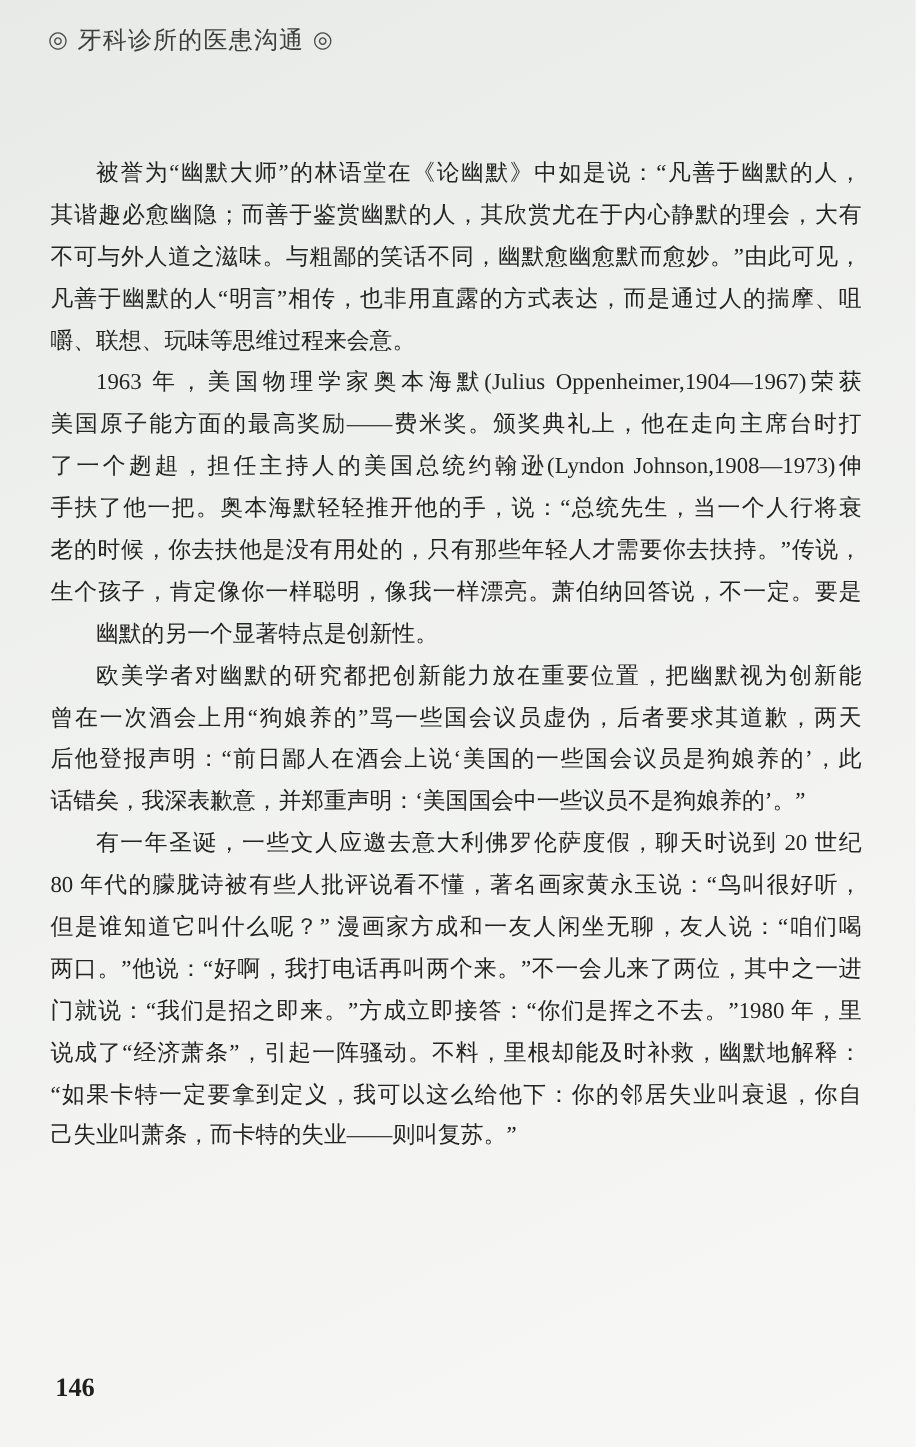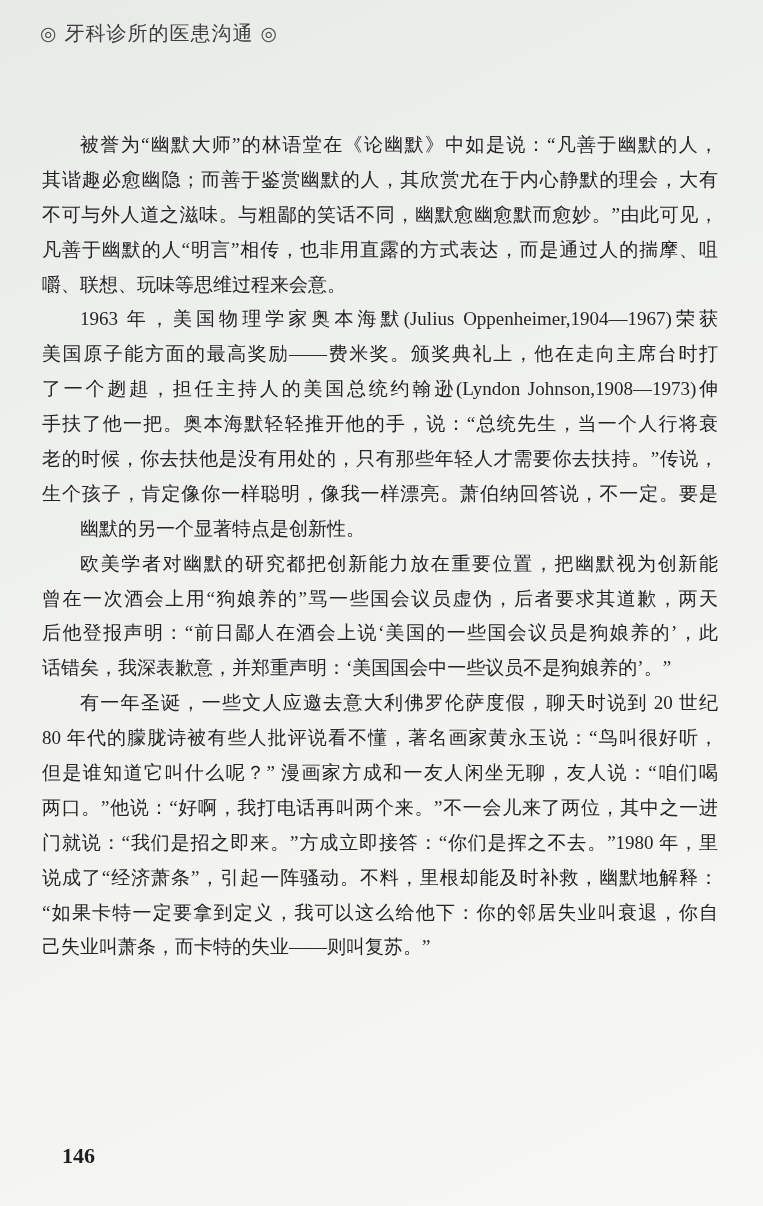--- a/index.html
+++ b/index.html
@@ -43,21 +43,20 @@
   }
   .line.first { text-indent: 2em; }
   .line.last { text-align-last: left; }
   .page-number {
     position: absolute;
     left: 46px;
     top: 1143px;
     font-size: 22px;
     font-weight: bold;
     color: #1f1f1f;
-    margin-left: 16px;
   }
 </style>
 </head>
 <body>
 
 <div class="page">
 
   <div class="running-header">
     <span class="ornament">◎</span>
     <span>牙科诊所的医患沟通</span>

